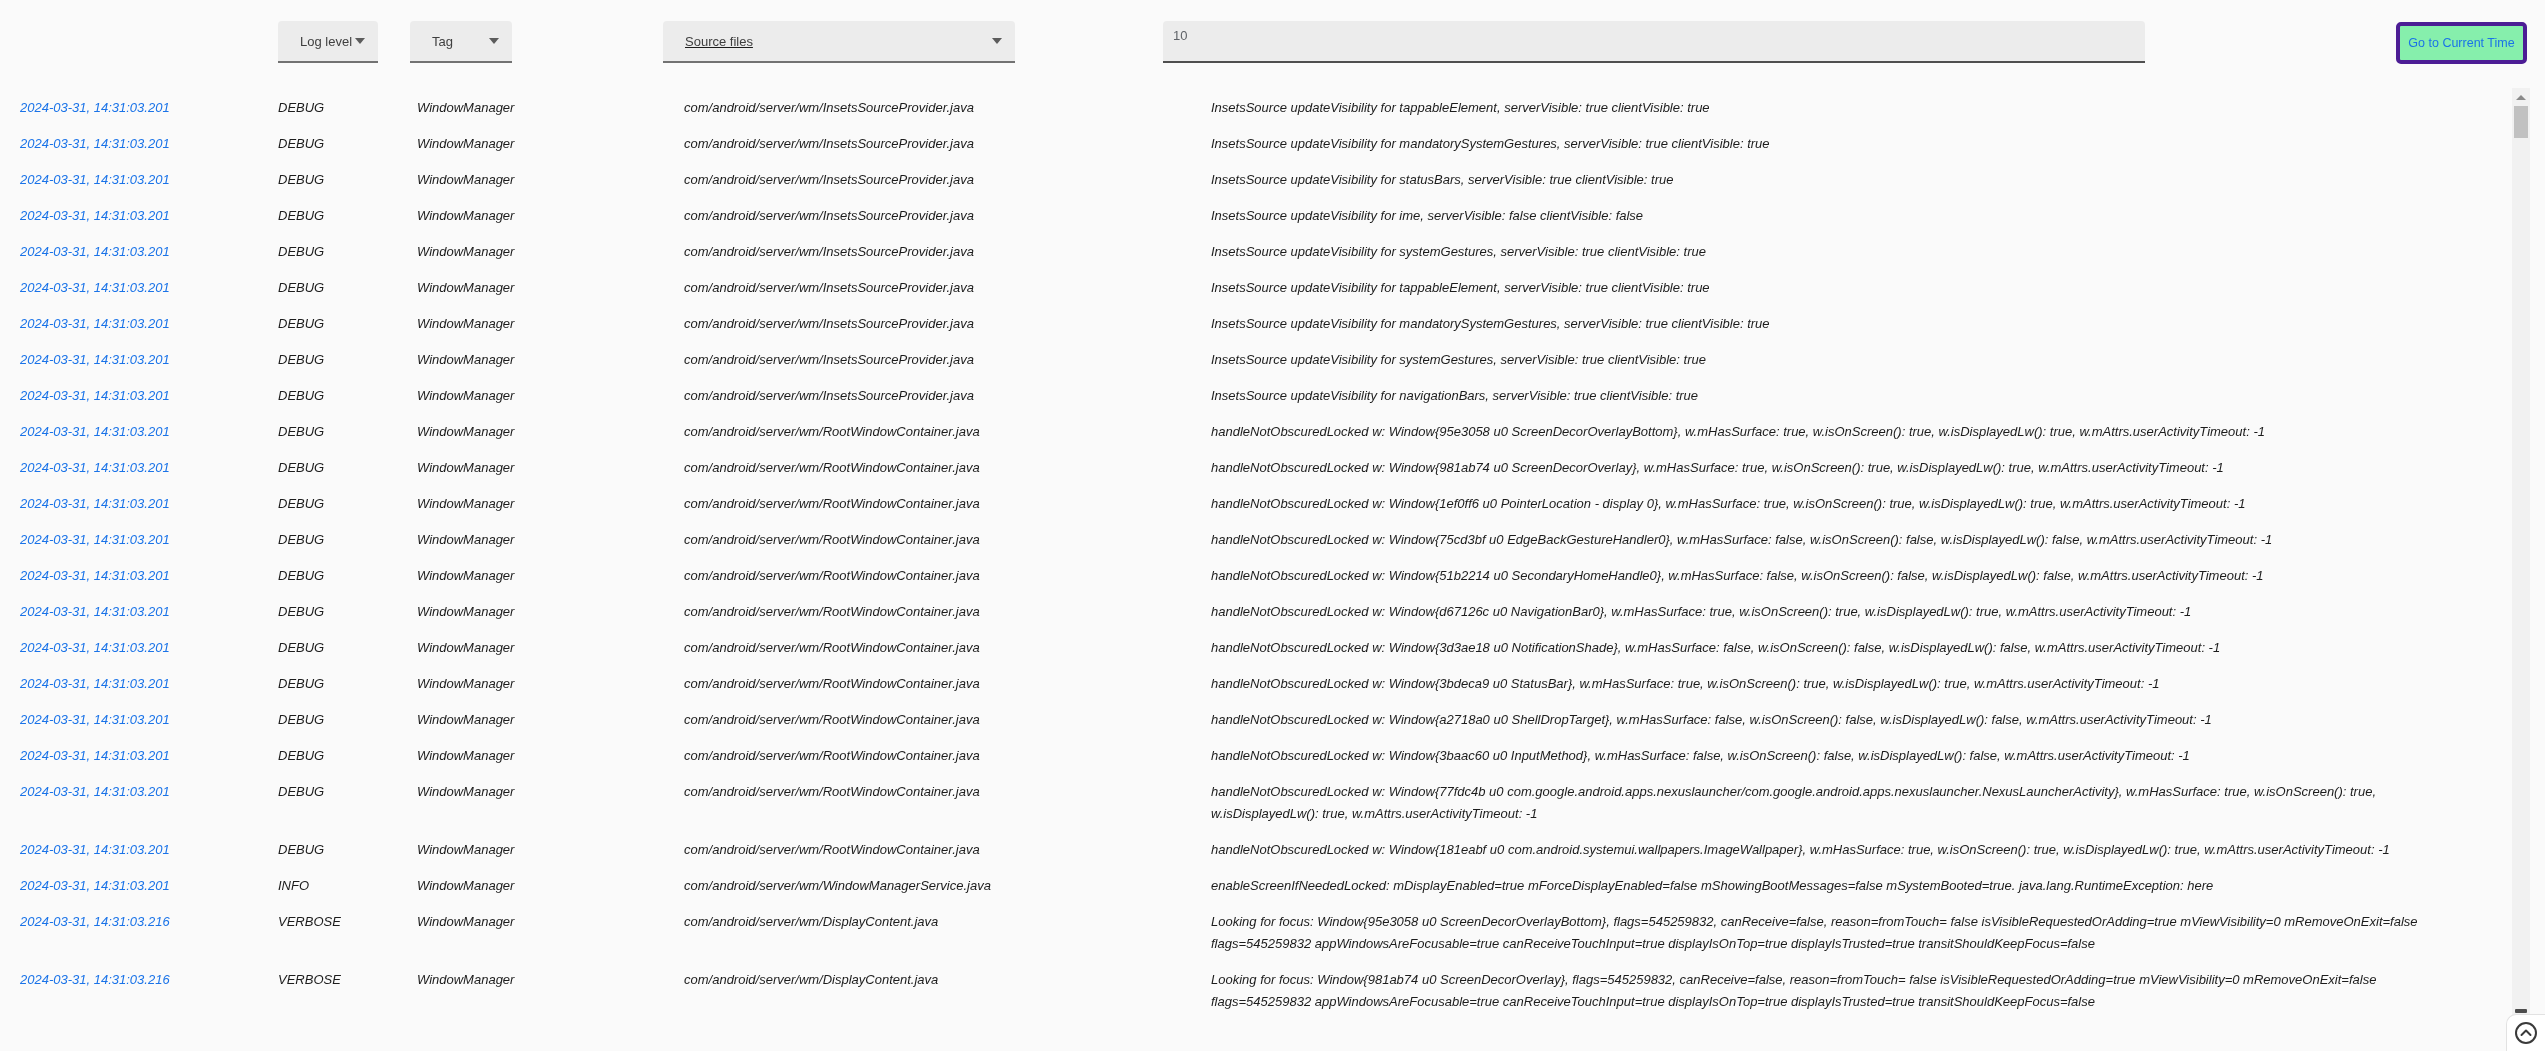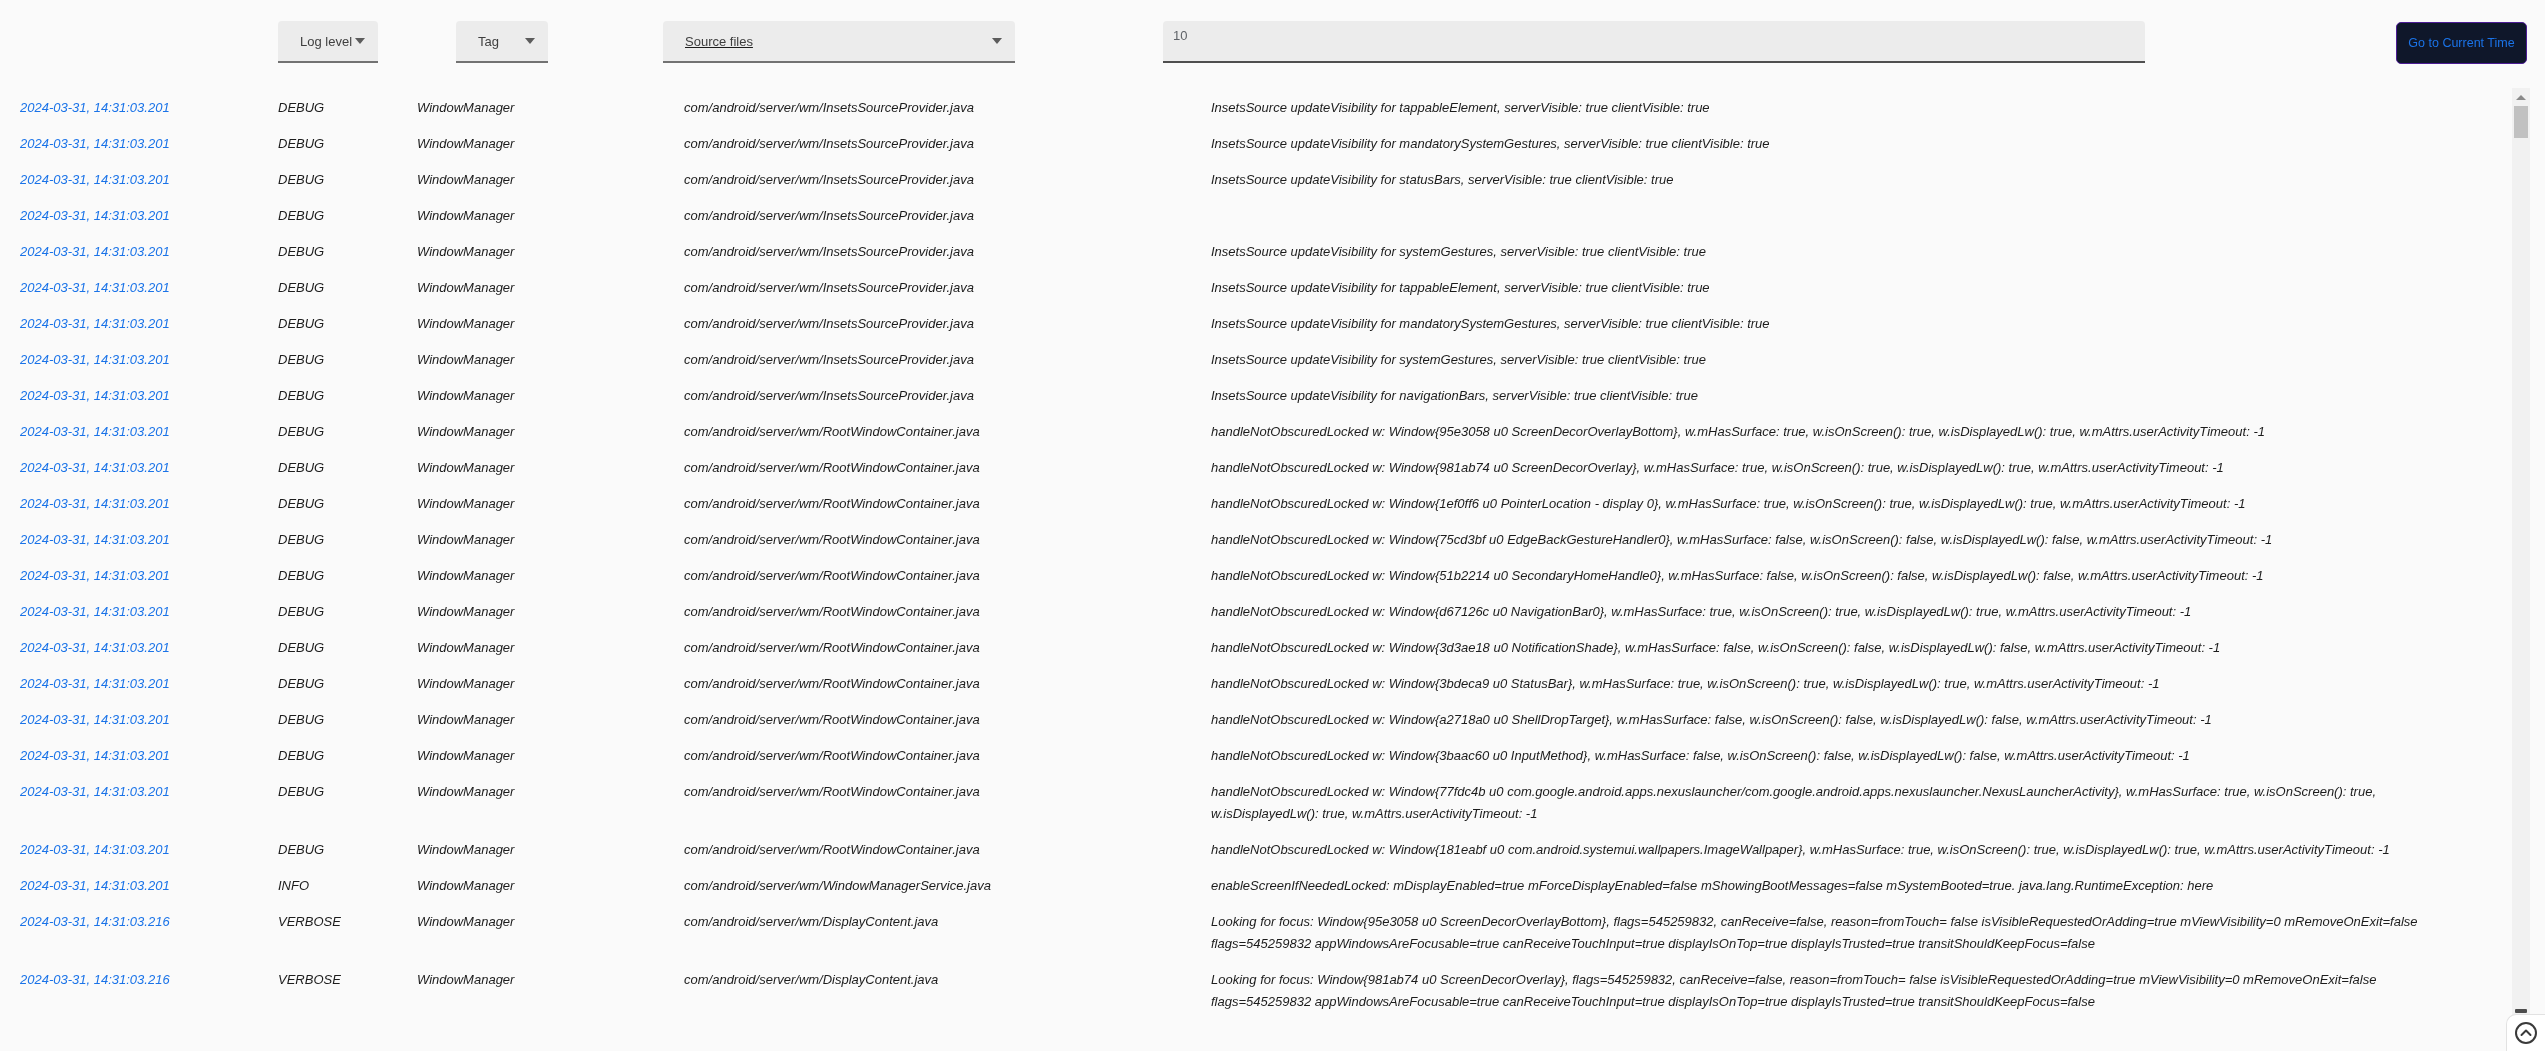--- a/index.html
+++ b/index.html
@@ -23,34 +23,34 @@
     cursor: pointer;
   }
   .select .lbl { font-size: 13px; color: #3f3f3f; }
   .caret {
     position: absolute; right: 13px; top: 50%; margin-top: -3px;
     width: 0; height: 0;
     border-left: 5px solid transparent; border-right: 5px solid transparent;
     border-top: 6px solid #5c5c5c;
   }
   #log-level-select { left: 278px; width: 100px; }
-  #tag-select       { left: 410px; width: 92px; margin-left: 46px;  }
+  #tag-select       { left: 410px; width: 102px;  }
   #source-files-select { left: 663px; width: 352px; text-decoration: underline; }
 
   #limit-input {
     position: absolute; left: 1163px; top: 21px; width: 982px; height: 42px;
     background: #ececec; border: none; border-bottom: 2px solid #4f4f4f;
     border-radius: 4px 4px 0 0;
     box-sizing: border-box; padding: 0 0 12px 10px;
     font-family: "Liberation Sans", sans-serif;
     font-size: 13px; color: #5f6368; outline: none;
   }
   #go-current-time-btn {
     position: absolute; left: 2396px; top: 22px; width: 131px; height: 42px;
-    background: #0f172a; border: 1px solid #4c1d95; border-radius: 5px;
+    background: #86efac; border: 4px solid #4c1d95; border-radius: 5px;
     box-sizing: border-box;
     font-family: "Liberation Sans", sans-serif;
     font-size: 12.5px; font-weight: 500; color: #1a73e8;
     cursor: pointer;
   }
 
   
   #log-rows { position: absolute; left: 0; top: 90px; width: 2512px; font-style: italic; }
   .log-row {
     display: grid;
@@ -138,20 +138,21 @@
         <div class="cell level">DEBUG</div>
         <div class="cell tag">WindowManager</div>
         <div class="cell source">com/android/server/wm/InsetsSourceProvider.java</div>
         <div class="cell message">InsetsSource updateVisibility for statusBars, serverVisible: true clientVisible: true</div>
       </div>
       <div class="log-row">
         <div class="cell timestamp"><a class="ts-link">2024-03-31, 14:31:03.201</a></div>
         <div class="cell level">DEBUG</div>
         <div class="cell tag">WindowManager</div>
         <div class="cell source">com/android/server/wm/InsetsSourceProvider.java</div>
+        <div class="cell message">InsetsSource updateVisibility for ime, serverVisible: false clientVisible: false</div>
       </div>
       <div class="log-row">
         <div class="cell timestamp"><a class="ts-link">2024-03-31, 14:31:03.201</a></div>
         <div class="cell level">DEBUG</div>
         <div class="cell tag">WindowManager</div>
         <div class="cell source">com/android/server/wm/InsetsSourceProvider.java</div>
         <div class="cell message">InsetsSource updateVisibility for systemGestures, serverVisible: true clientVisible: true</div>
       </div>
       <div class="log-row">
         <div class="cell timestamp"><a class="ts-link">2024-03-31, 14:31:03.201</a></div>

